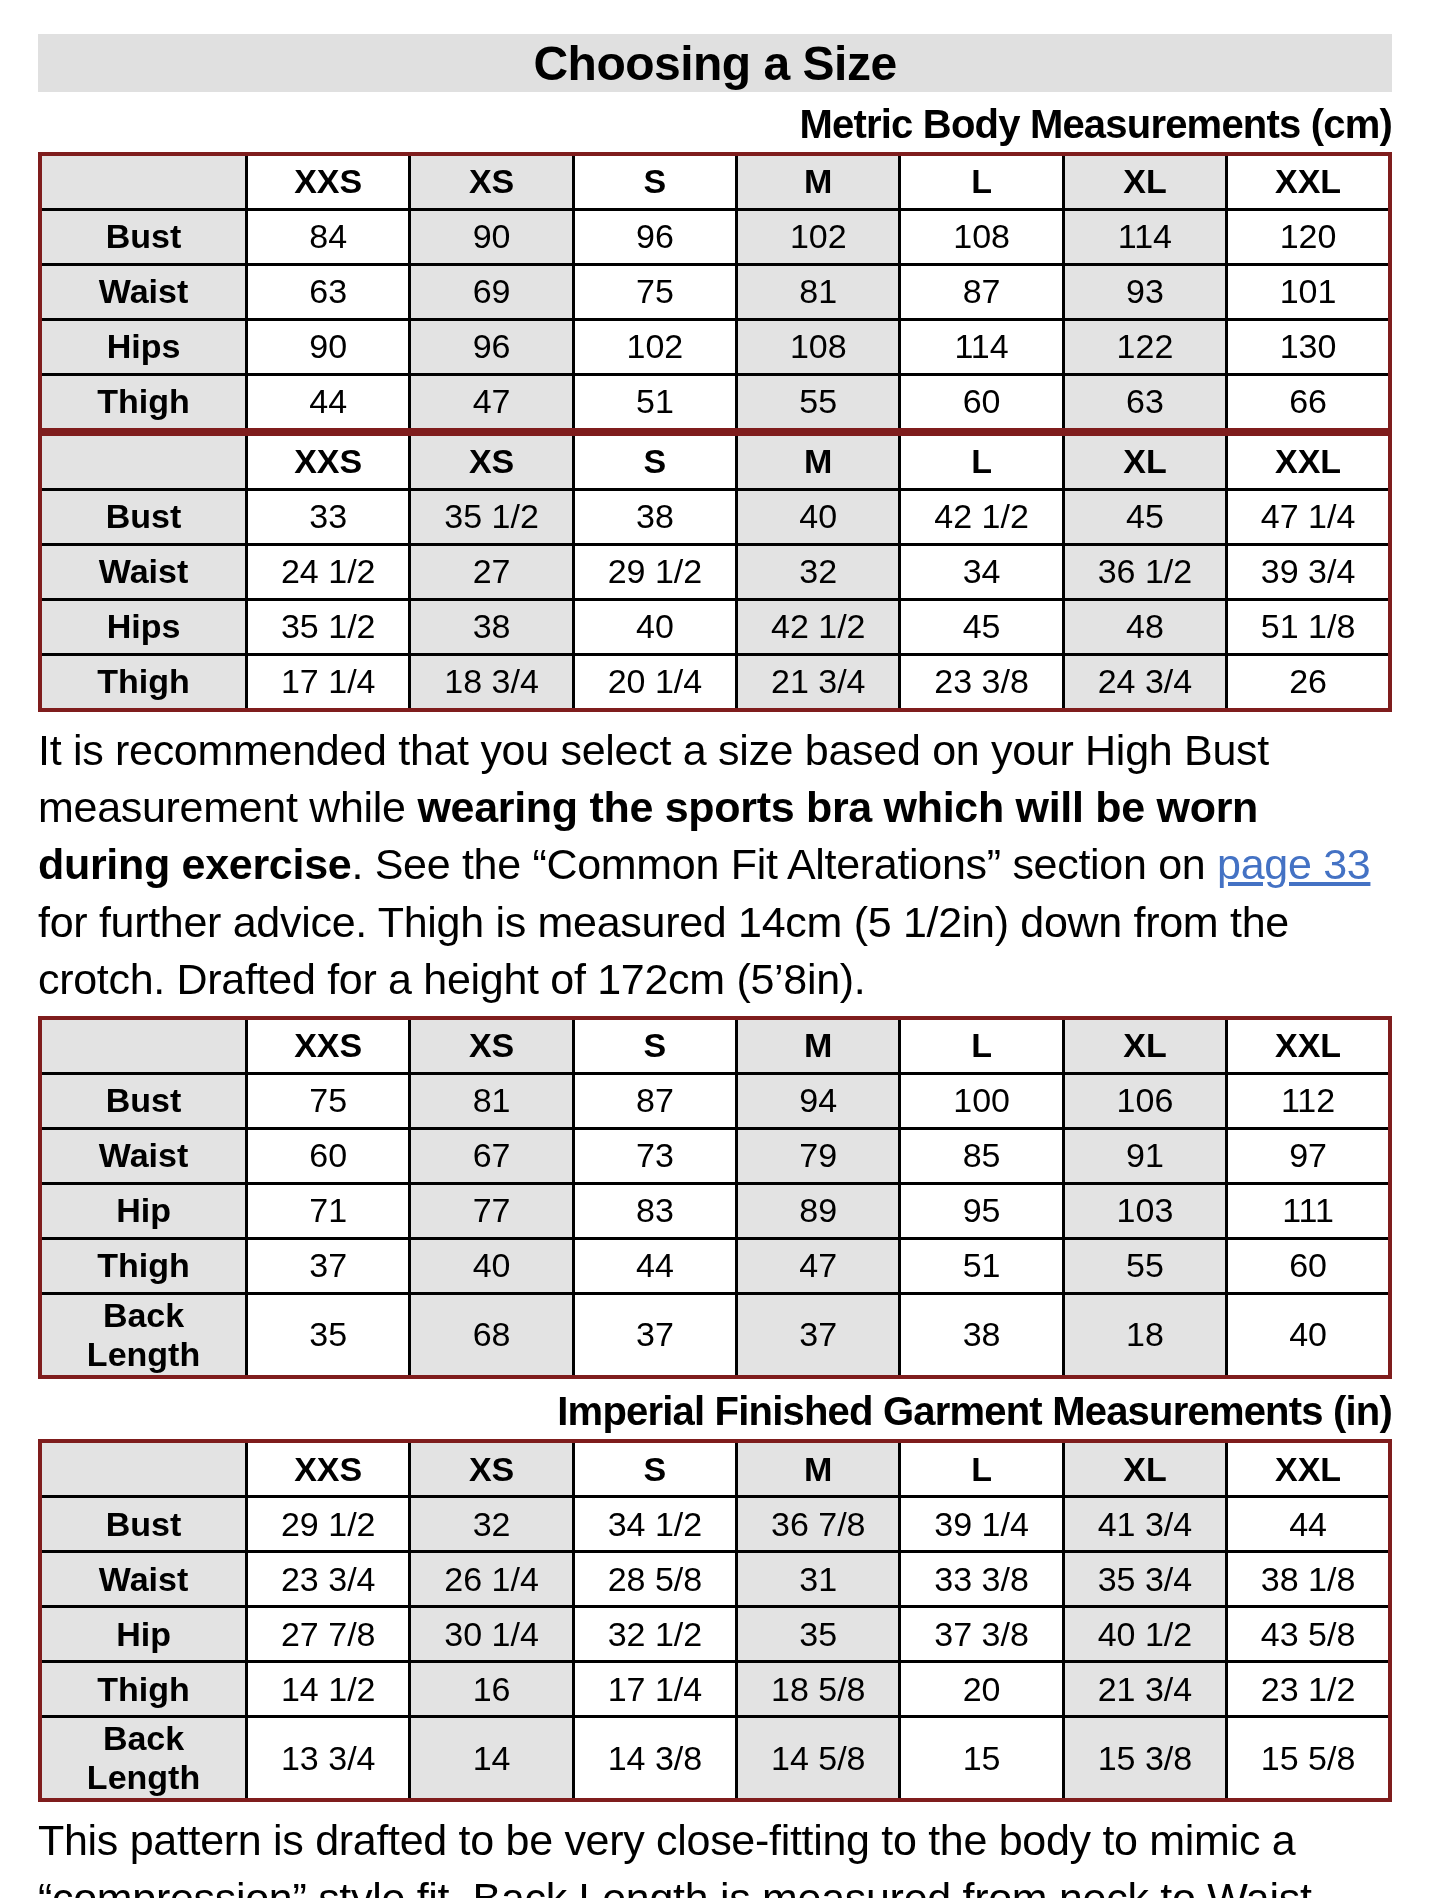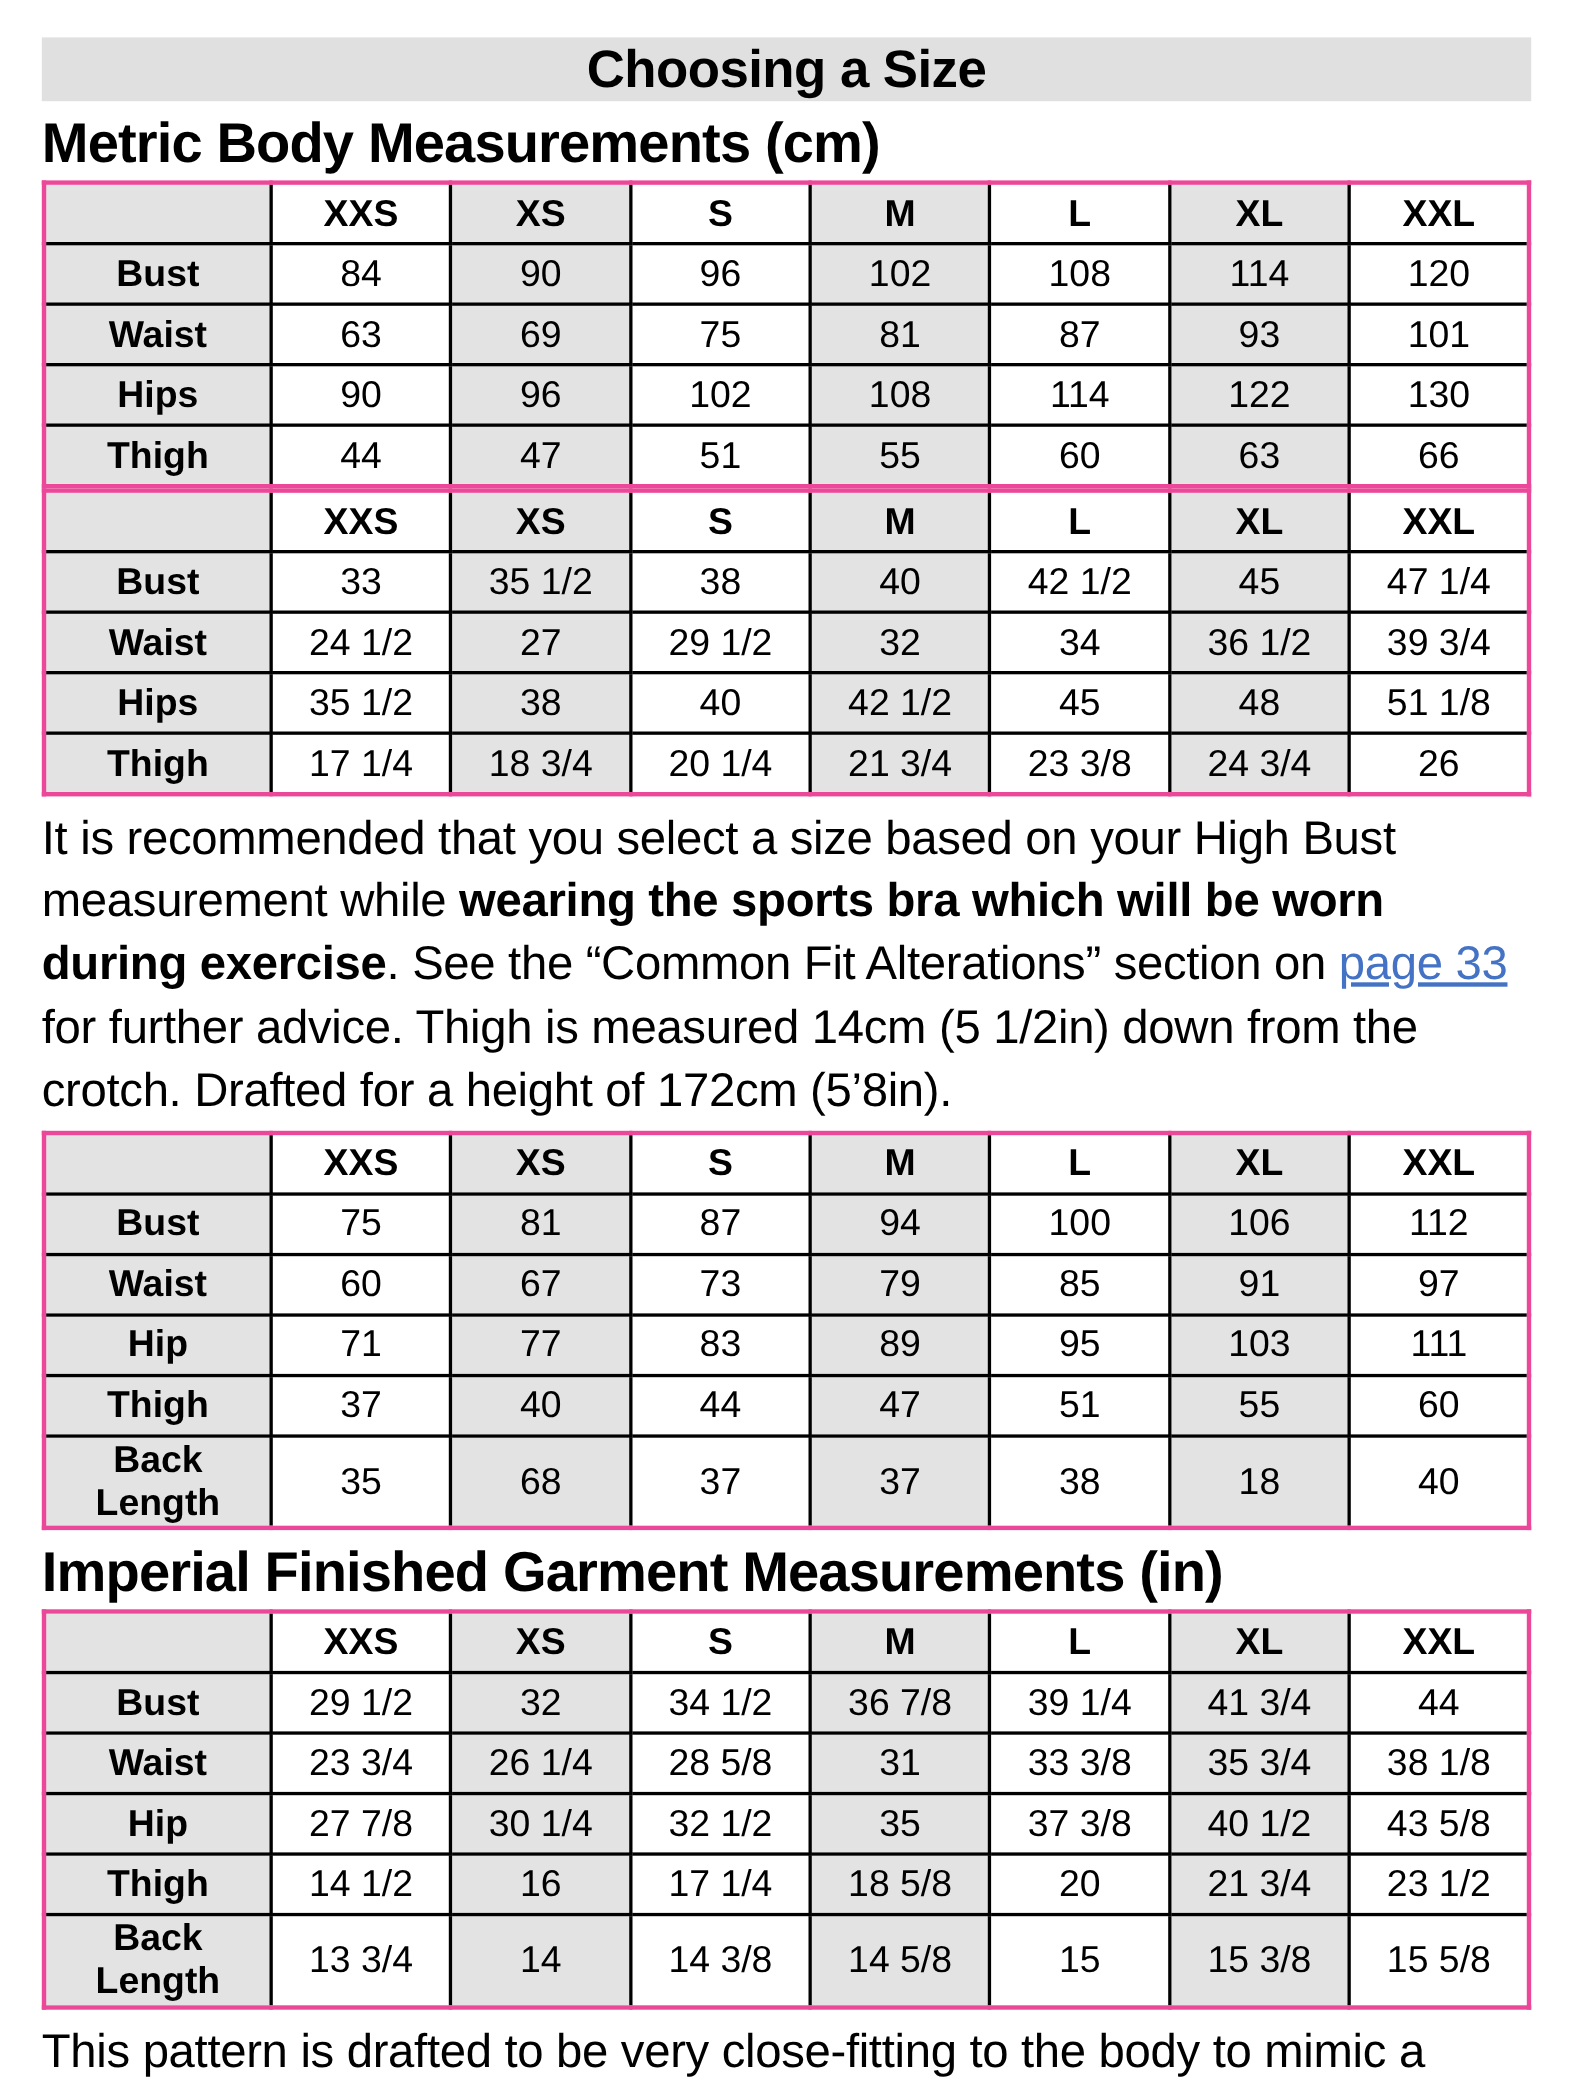--- a/index.html
+++ b/index.html
@@ -16,33 +16,34 @@
     height:58px;
     display:flex;
     align-items:center;
     justify-content:center;
     font-size:48px;
     font-weight:bold;
     letter-spacing:-0.5px;
   }
 
   h2.section-heading{
-    font-size:51px;
+    font-size:40px;
     font-weight:bold;
     letter-spacing:-0.8px;
     margin:10px 0 6px 0;
     line-height:1.1;
+    text-align:right;
   }
   h2.spaced{margin-top:66px;}
 
   table.size-table{
     width:100%;
     border-collapse:collapse;
     table-layout:fixed;
-    border:4px solid #ec4899;
+    border:4px solid #7f1d1d;
   }
   table.size-table th,
   table.size-table td{
     border:3px solid #000;
     text-align:center;
     vertical-align:middle;
     font-size:34px;
     height:50px;
     padding:1px 6px;
     line-height:1.15;

